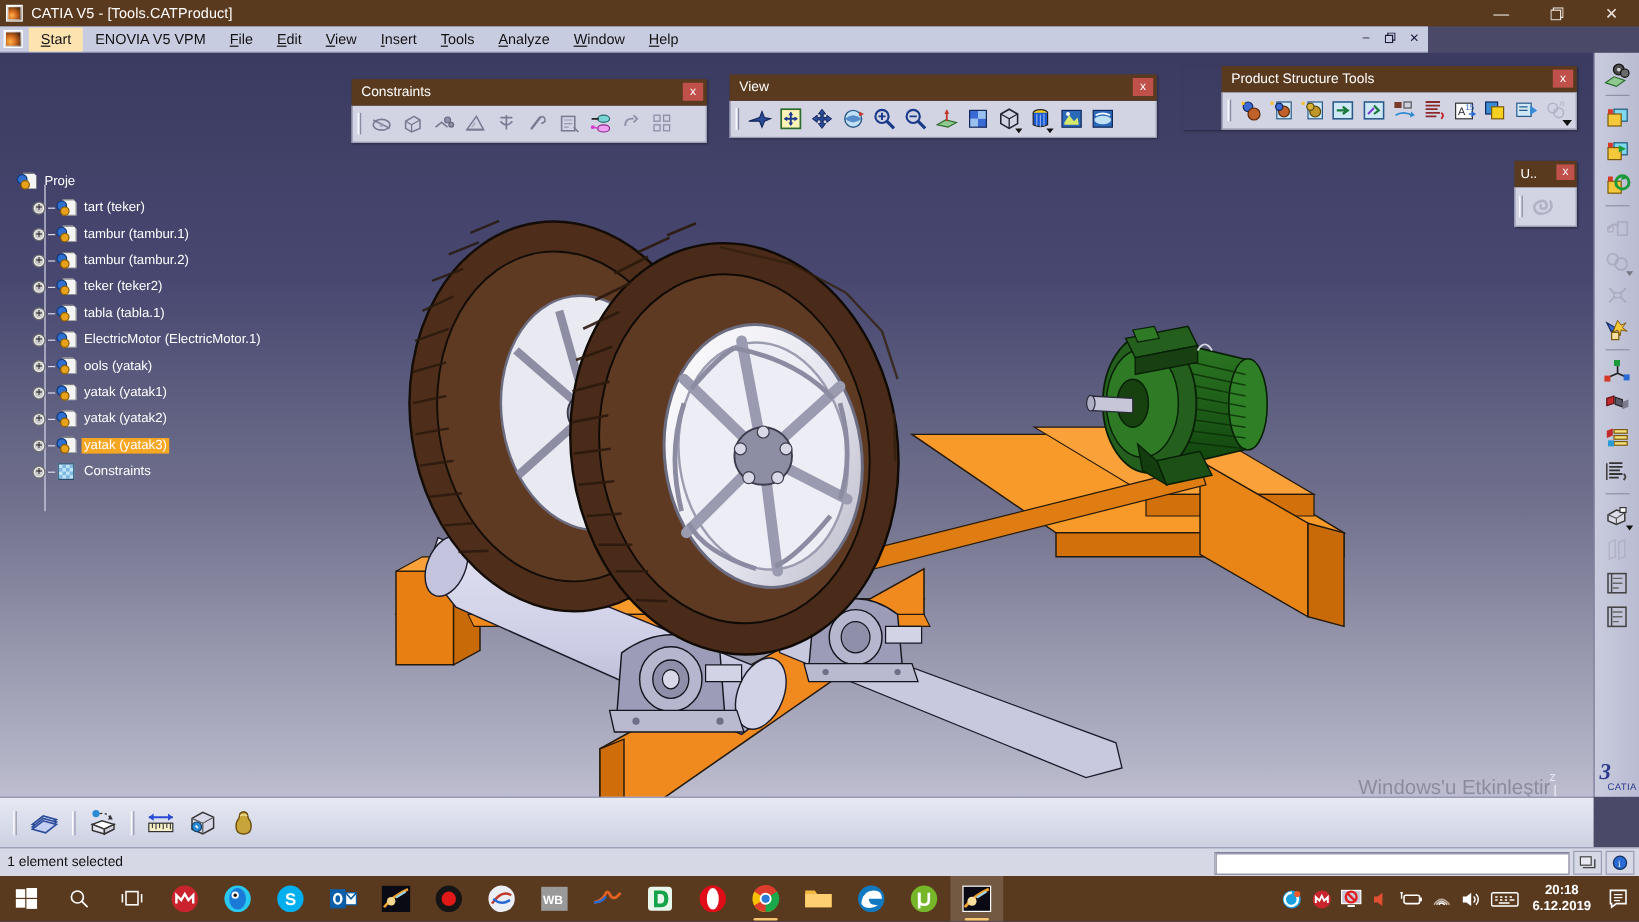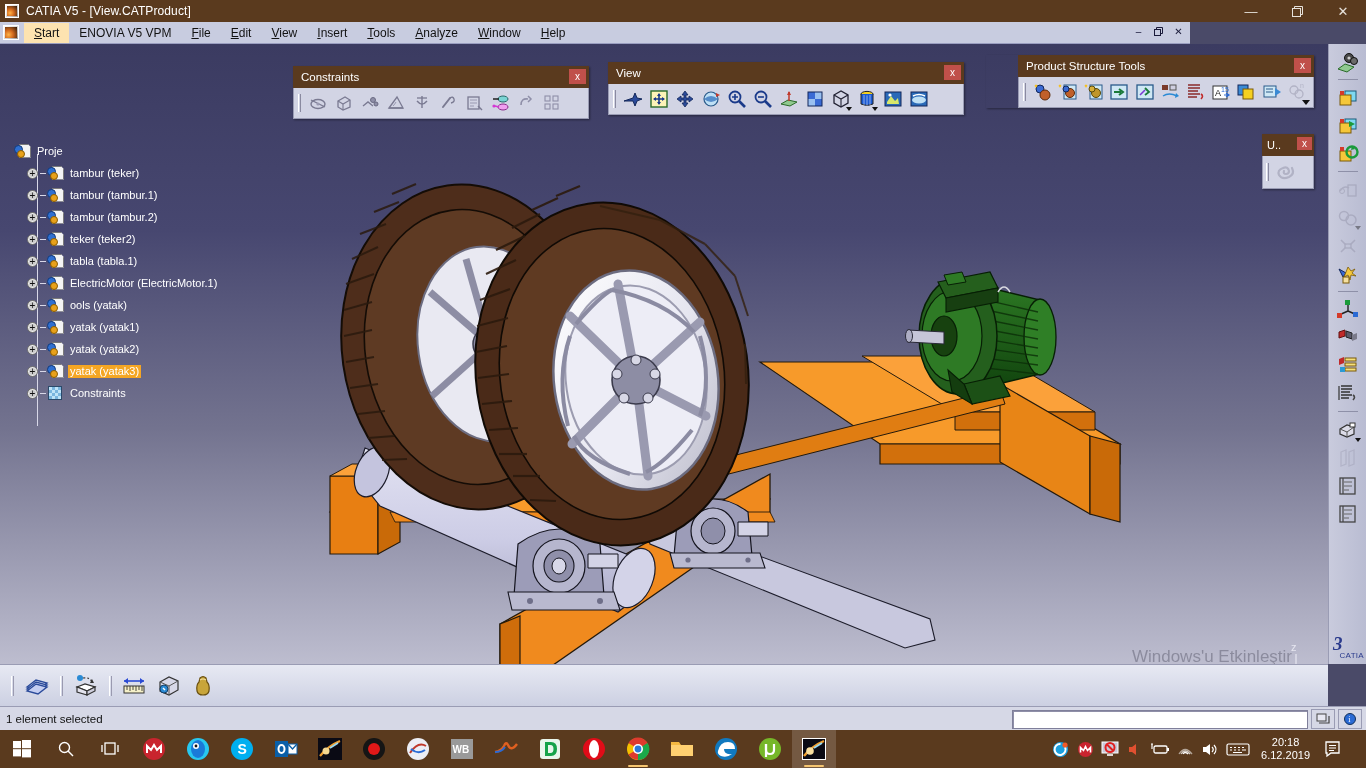--- a/index.html
+++ b/index.html
@@ -174,42 +174,42 @@
   .taskbar{
     position:absolute; left:0; top:730px; width:1366px; height:38px;
     background:#5a3a1e; display:flex; align-items:center;
   }
   .tbi{ width:44px;height:38px;display:flex;align-items:center;justify-content:center;position:relative;}
   .tbi.active{ background:rgba(255,255,255,.16); }
   .tbi.running::after{
     content:""; position:absolute; bottom:1px; left:12px; width:20px; height:2px;
     background:#f5c571; border-radius:1px;
   }
-  .tray{ position:absolute; right:0; top:0; height:38px; display:flex; align-items:center; gap:1px; padding-right:18px;}
+  .tray{ position:absolute; right:0; top:0; height:38px; display:flex; align-items:center; gap:1px; padding-right:2px;font-weight:bold;}
   .trayi{ width:24px;height:38px;display:flex;align-items:center;justify-content:center; }
   .clock{ color:#fff; font-size:11px; line-height:13px; text-align:center; padding:0 7px; }
   .notif{ width:30px;height:38px;display:flex;align-items:center;justify-content:center; }
 
   
   .watermark{
     position:absolute; right:36px; top:652px; text-align:right;
     color:rgba(255,255,255,.45); pointer-events:none;
   }
   .watermark .wm1{ font-size:17px; line-height:17px; }
   .watermark .wm2{ font-size:12.5px; line-height:16px; }
   .wm-dark{ color:rgba(40,40,60,.32); }
 </style>
 </head>
 <body>
 
 <div id="app">
 
   <div class="titlebar">
     <div class="tb-icon"></div>
-    <div class="tb-title">CATIA V5 - [View.CATProduct]</div>
+    <div class="tb-title">CATIA V5 - [Tools.CATProduct]</div>
     <div class="win-ctrls">
       <div class="wc-min">—</div>
       <div class="wc-max">
         <svg width="11" height="11" viewBox="0 0 11 11">
             <rect x="0.5" y="2.5" width="8" height="8" fill="none" stroke="#e7e2dc"></rect>
             <path d="M2.5 2.5 V0.5 H10.5 V8.5 H8.5" fill="none" stroke="#e7e2dc"></path>
           </svg>
       </div>
       <div class="wc-close">✕</div>
     </div>
@@ -467,21 +467,21 @@
       </div>
 
       <div class="tree-row" style="margin-left:13px">
         <span class="tr-plus">+</span>
           <span class="tr-dash"></span>
         <span class="tr-ico">
             <span class="page"></span>
             <span class="gear"></span>
             <span class="gear2"></span>
           </span>
-        <span class="tree-label">tambur (teker)</span>
+        <span class="tree-label">tart (teker)</span>
       </div>
 
       <div class="tree-row" style="margin-left:13px">
         <span class="tr-plus">+</span>
           <span class="tr-dash"></span>
         <span class="tr-ico">
             <span class="page"></span>
             <span class="gear"></span>
             <span class="gear2"></span>
           </span>

